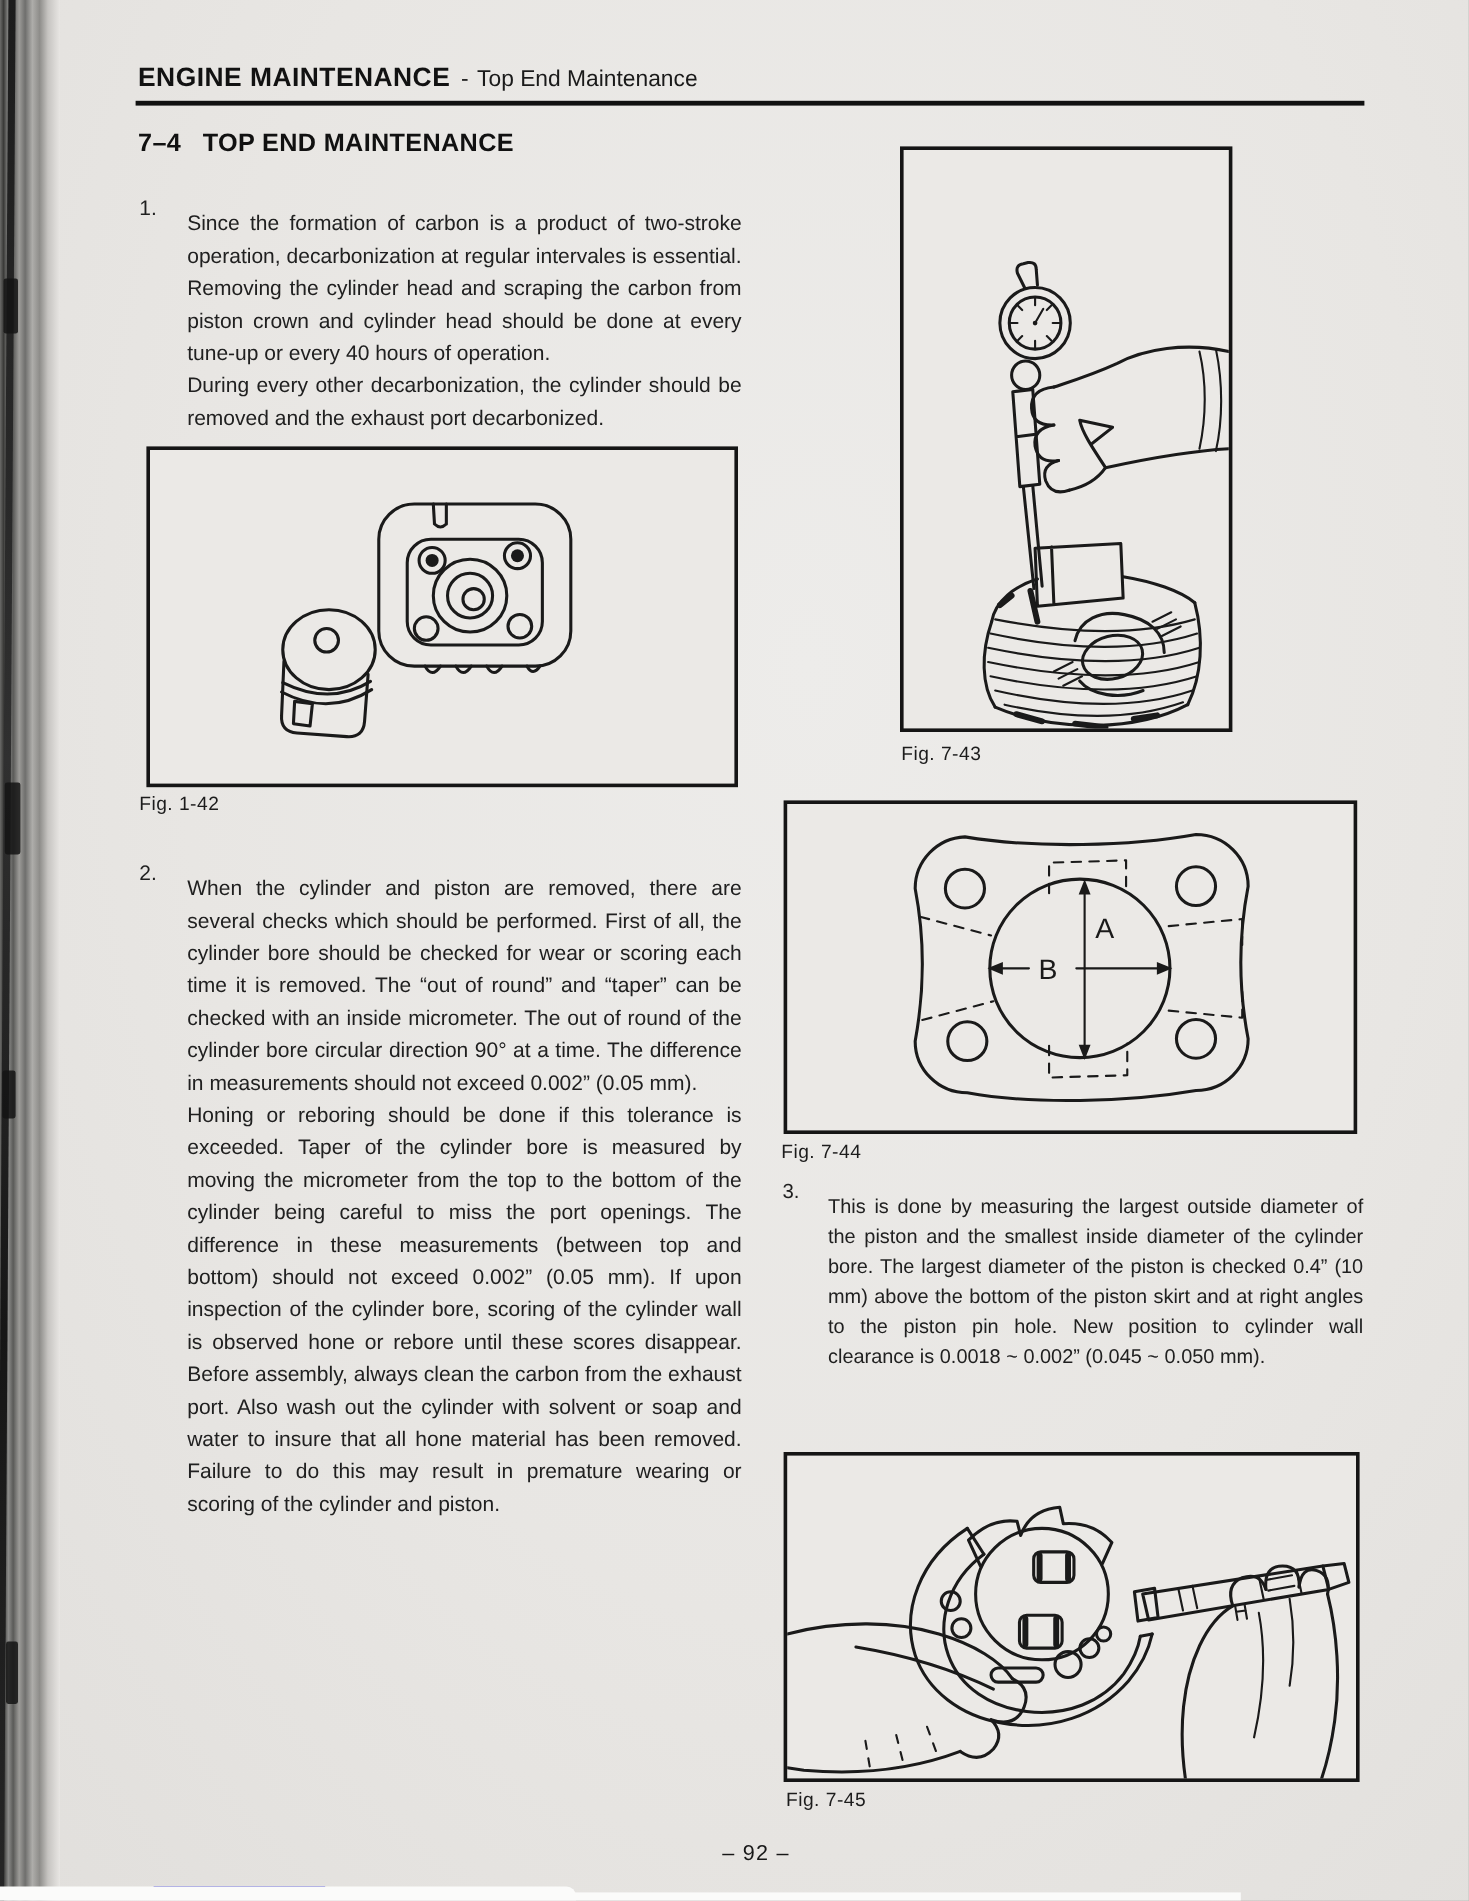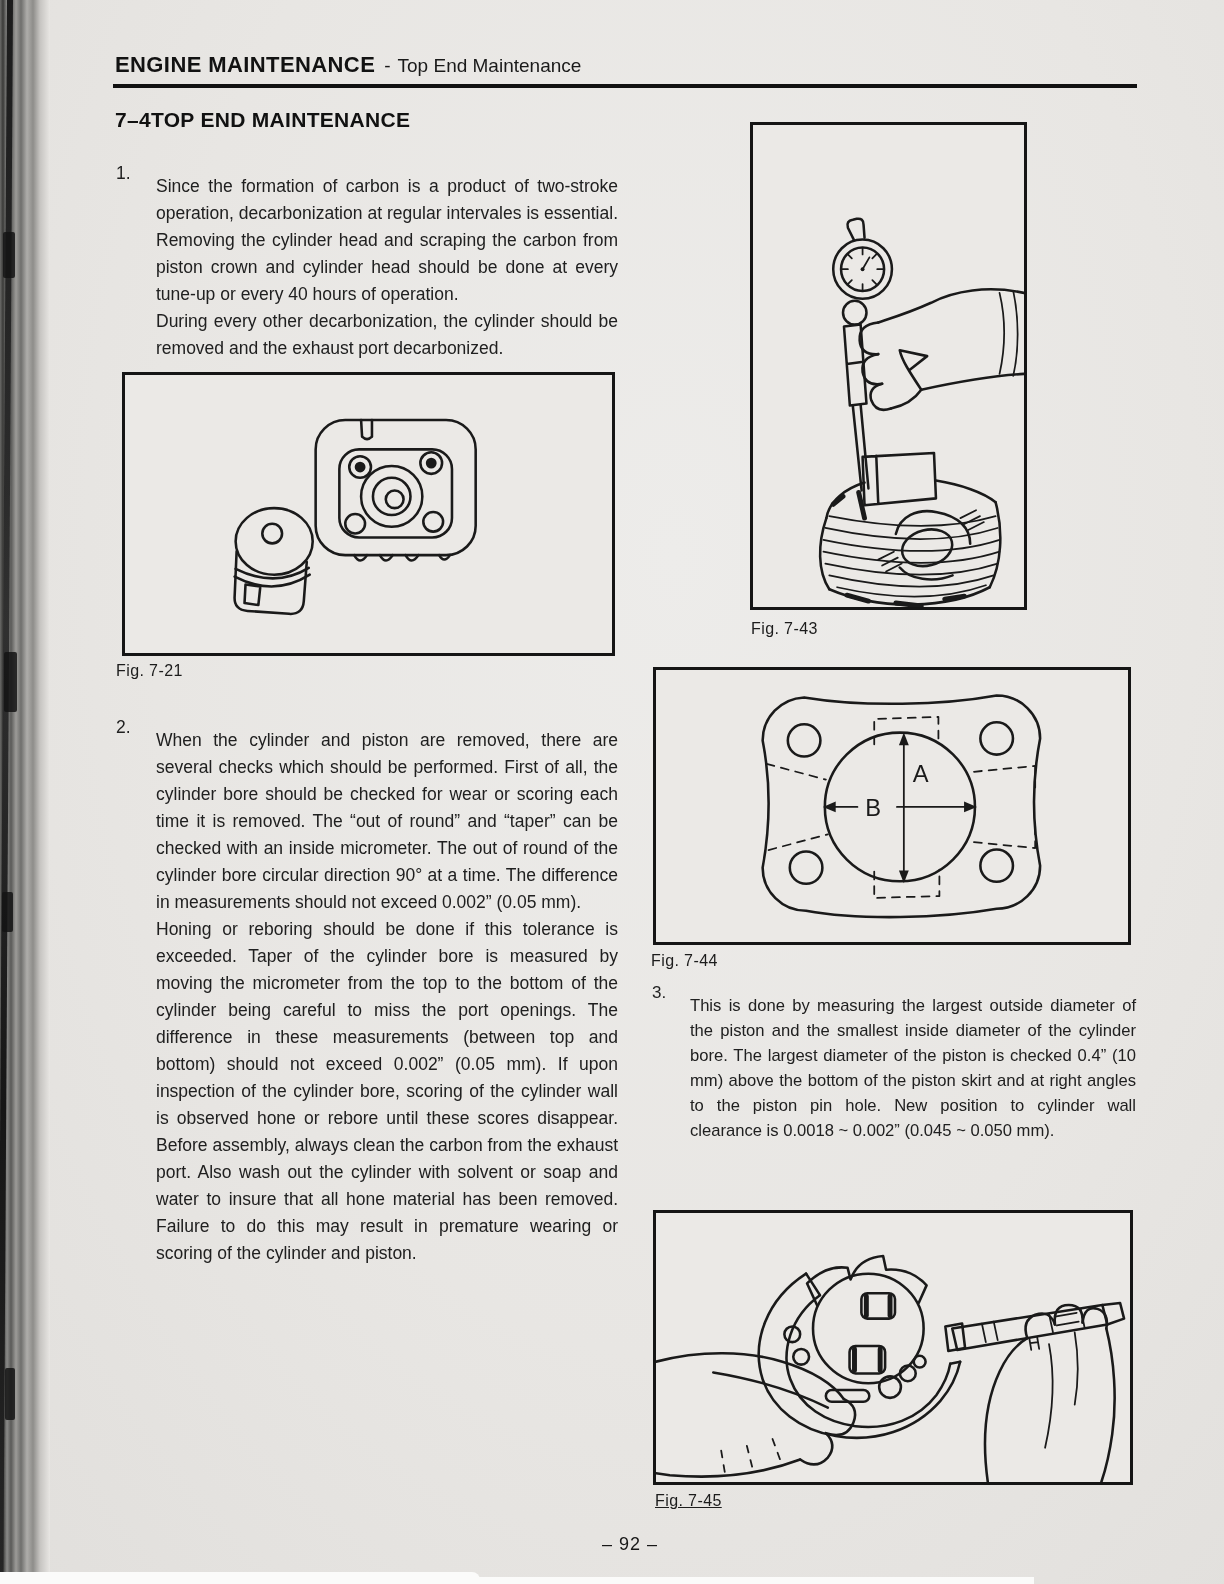--- a/index.html
+++ b/index.html
@@ -20,21 +20,21 @@
   .m3{left:2px;top:892px;width:11px;height:40px;}
   .m4{left:5px;top:1368px;width:10px;height:52px;}
 
   .hdr{position:absolute;left:115px;top:52px;white-space:nowrap;}
   .hdr .main{font-weight:bold;font-size:22px;letter-spacing:.4px;color:#121212;}
   .hdr .sep{font-size:19px;margin:0 7px 0 9px;color:#1a1a1a;}
   .hdr .sub{font-size:19px;color:#1a1a1a;}
   .rule{position:absolute;left:113px;top:84px;width:1024px;height:4px;background:#111;}
 
   .sec{position:absolute;left:115px;top:108px;font-weight:bold;font-size:21px;letter-spacing:.3px;color:#111;white-space:nowrap;}
-  .sec .num{}
+  .sec .num{margin-right:18px;}
 
   .item{position:absolute;display:flex;}
   .item .num{flex:none;font-size:17.5px;line-height:27px;}
   .item .body{flex:1;margin-top:13px;}
   .item p{margin:0;font-size:17.5px;line-height:27px;text-align:justify;color:#202020;}
   #item1{left:116px;top:160px;width:502px;}
   #item2{left:116px;top:714px;width:502px;}
   #item1 .num,#item2 .num{width:40px;}
   #item3{left:652px;top:980px;width:484px;}
   #item3 .num{width:38px;font-size:17px;line-height:25px;}
@@ -44,21 +44,21 @@
   #fig42{left:122px;top:372px;width:493px;height:284px;}
   #fig43{left:750px;top:122px;width:277px;height:488px;}
   #fig44{left:653px;top:667px;width:478px;height:278px;}
   #fig45{left:653px;top:1210px;width:480px;height:275px;}
   .figframe svg{display:block;width:100%;height:100%;}
 
   .figcap{position:absolute;font-size:16px;letter-spacing:.4px;color:#1c1c1c;white-space:nowrap;}
   #cap42{left:116px;top:662px;}
   #cap43{left:751px;top:620px;}
   #cap44{left:651px;top:952px;}
-  #cap45{left:655px;top:1492px;text-decoration:underline;}
+  #cap45{left:655px;top:1492px;}
 
   .pagenum{position:absolute;left:540px;top:1534px;width:180px;text-align:center;
     font-size:18px;font-weight:normal;letter-spacing:1px;color:#171717;}
 
   .blue-line{position:absolute;left:128px;top:1572px;width:143px;height:3px;}
   .edge-white-a{position:absolute;left:0;bottom:0;width:480px;height:12px;background:#fbfbfa;border-top-right-radius:8px;}
   .edge-white-b{position:absolute;left:0;right:190px;bottom:0;height:7px;background:#fbfbfa;}
 
   svg .ln{stroke:#1a1a1a;stroke-width:2.6;fill:none;stroke-linecap:round;stroke-linejoin:round;}
   svg .thin{stroke-width:1.8;}
@@ -116,21 +116,21 @@
       </g>
       <g class="ln">
         <ellipse cx="151" cy="170" rx="39" ry="34"></ellipse>
         <circle cx="149" cy="162" r="10"></circle>
         <path d="M 113,180 l -2,46 q -1,14 13,15 l 42,3 q 14,1 15,-13 l 3,-40"></path>
         <path d="M 112,198 q 40,20 74,-1 M 111,206 q 40,21 76,-2"></path>
         <path d="M 122,214 l 15,2 -2,19 -14,-2 z"></path>
       </g>
     </svg>
   </div>
-  <div class="figcap" id="cap42">Fig. 7-21</div>
+  <div class="figcap" id="cap42">Fig. 1-42</div>
 
   <div class="item" id="item2">
     <div class="num">2.</div>
     <div class="body">
       <p>When the cylinder and piston are removed, there are several checks which should be performed.  First of all, the cylinder bore should be checked for wear or scoring each time it is removed.  The “out of round” and “taper” can be checked with an inside micrometer.  The out of round of the cylinder bore circular direction 90° at a time.  The difference in measurements should not exceed 0.002” (0.05 mm).</p>
       <p>Honing or reboring should be done if this tolerance is exceeded.  Taper of the cylinder bore is measured by moving the micrometer from the top to the bottom of the cylinder being careful to miss the port openings.  The difference in these measurements (between top and bottom) should not exceed 0.002” (0.05 mm).  If upon inspection of the cylinder bore, scoring of the cylinder wall is observed hone or rebore until these scores disappear.  Before assembly, always clean the carbon from the exhaust port.  Also wash out the cylinder with solvent or soap and water to insure that all hone material has been removed.  Failure to do this may result in premature wearing or scoring of the cylinder and piston.</p>
     </div>
   </div>
 
   <div class="figframe" id="fig43">

